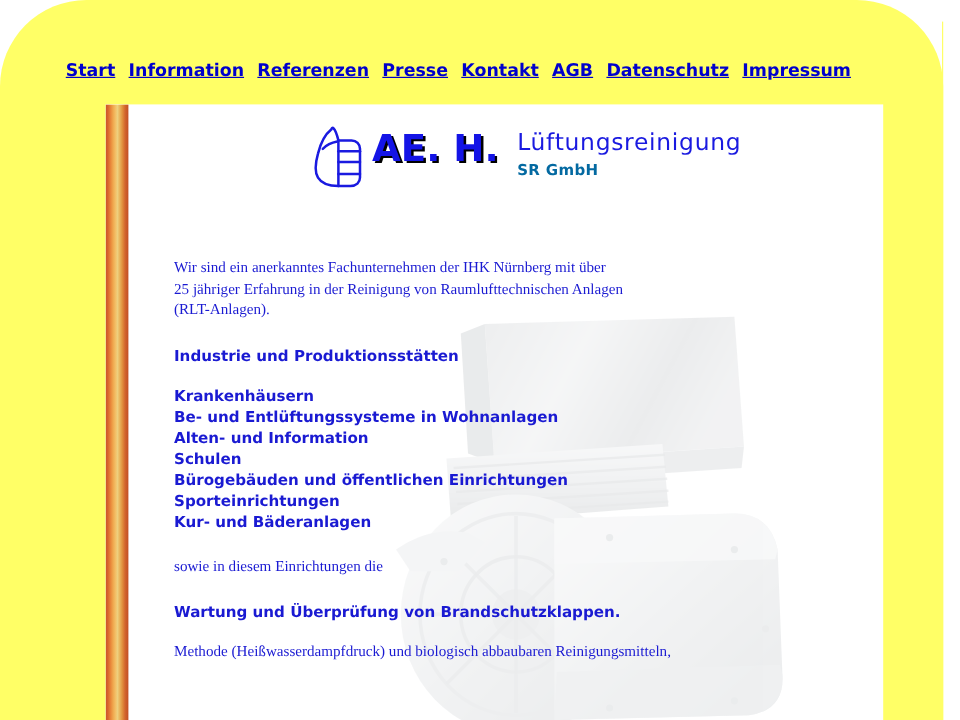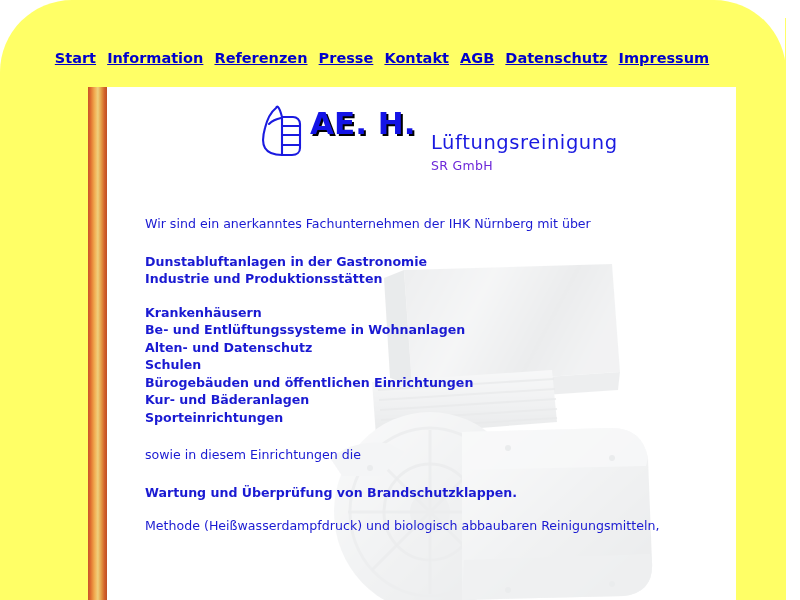--- a/index.html
+++ b/index.html
@@ -109,20 +109,21 @@
     position: absolute;
     left: 57px;
     top: 0;
     width: 540px;
   }
   .para {
     font-size: 12.6px;
     line-height: 17.5px;
     color: #1a1ad2;
     margin: 0;
+    font-family: Liberation Serif, serif;
   }
   .para.bold, .bold-line {
     font-weight: bold;
   }
   .bold-line {
     font-size: 12.6px;
     line-height: 17.5px;
     color: #1a1ad2;
     margin: 0;
     font-weight: bold;
@@ -153,27 +154,26 @@
     left: 175px;
     top: 8px;
   }
   .logo-main {
     font-family: "DejaVu Sans", "Liberation Sans", sans-serif;
     font-size: 19.5px;
     color: #1a1ae0;
     letter-spacing: 0.6px;
     line-height: 22px;
     white-space: nowrap;
-    margin-top: 24px;
   }
   .logo-sub {
     font-family: "DejaVu Sans", "Liberation Sans", sans-serif;
     font-size: 12.5px;
-    font-weight: normal;
-    color: #6d28d9;
+    font-weight: bold;
+    color: #0369a1;
     letter-spacing: 0.3px;
     line-height: 16px;
     margin-top: 4px;
     white-space: nowrap;
   }
 </style>
 </head>
 <body>
 
 <div id="page">
@@ -280,35 +280,36 @@
 
       <div class="logo-lines">
         <div class="logo-main">Lüftungsreinigung</div>
         <div class="logo-sub">SR GmbH</div>
       </div>
     </div>
 
     <div class="body-area" style="top:128px;">
 
       <p class="para">Wir sind ein anerkanntes Fachunternehmen der IHK Nürnberg mit über</p>
+      <p class="para"><span class="bold">25 jähriger Erfahrung</span><span> in der Reinigung von Raumlufttechnischen Anlagen</span></p>
+      <p class="para">(RLT-Anlagen).</p>
 
       <div class="spacer-lg"></div>
 
-      <p class="bold-line">Dunstabluftanlagen in der Gastronomie</p>
       <p class="bold-line">Industrie und Produktionsstätten</p>
 
       <div class="spacer-md"></div>
 
       <p class="bold-line">Krankenhäusern</p>
       <p class="bold-line">Be- und Entlüftungssysteme in Wohnanlagen</p>
-      <p class="bold-line">Alten- und Datenschutz</p>
+      <p class="bold-line">Alten- und Information</p>
       <p class="bold-line">Schulen</p>
       <p class="bold-line">Bürogebäuden und öffentlichen Einrichtungen</p>
+      <p class="bold-line">Sporteinrichtungen</p>
       <p class="bold-line">Kur- und Bäderanlagen</p>
-      <p class="bold-line">Sporteinrichtungen</p>
 
       <div class="spacer-lg"></div>
 
       <p class="para">sowie in diesem Einrichtungen die</p>
 
       <div class="spacer-lg"></div>
 
       <p class="bold-line">Wartung und Überprüfung von Brandschutzklappen.</p>
 
       <div class="spacer-md"></div>

